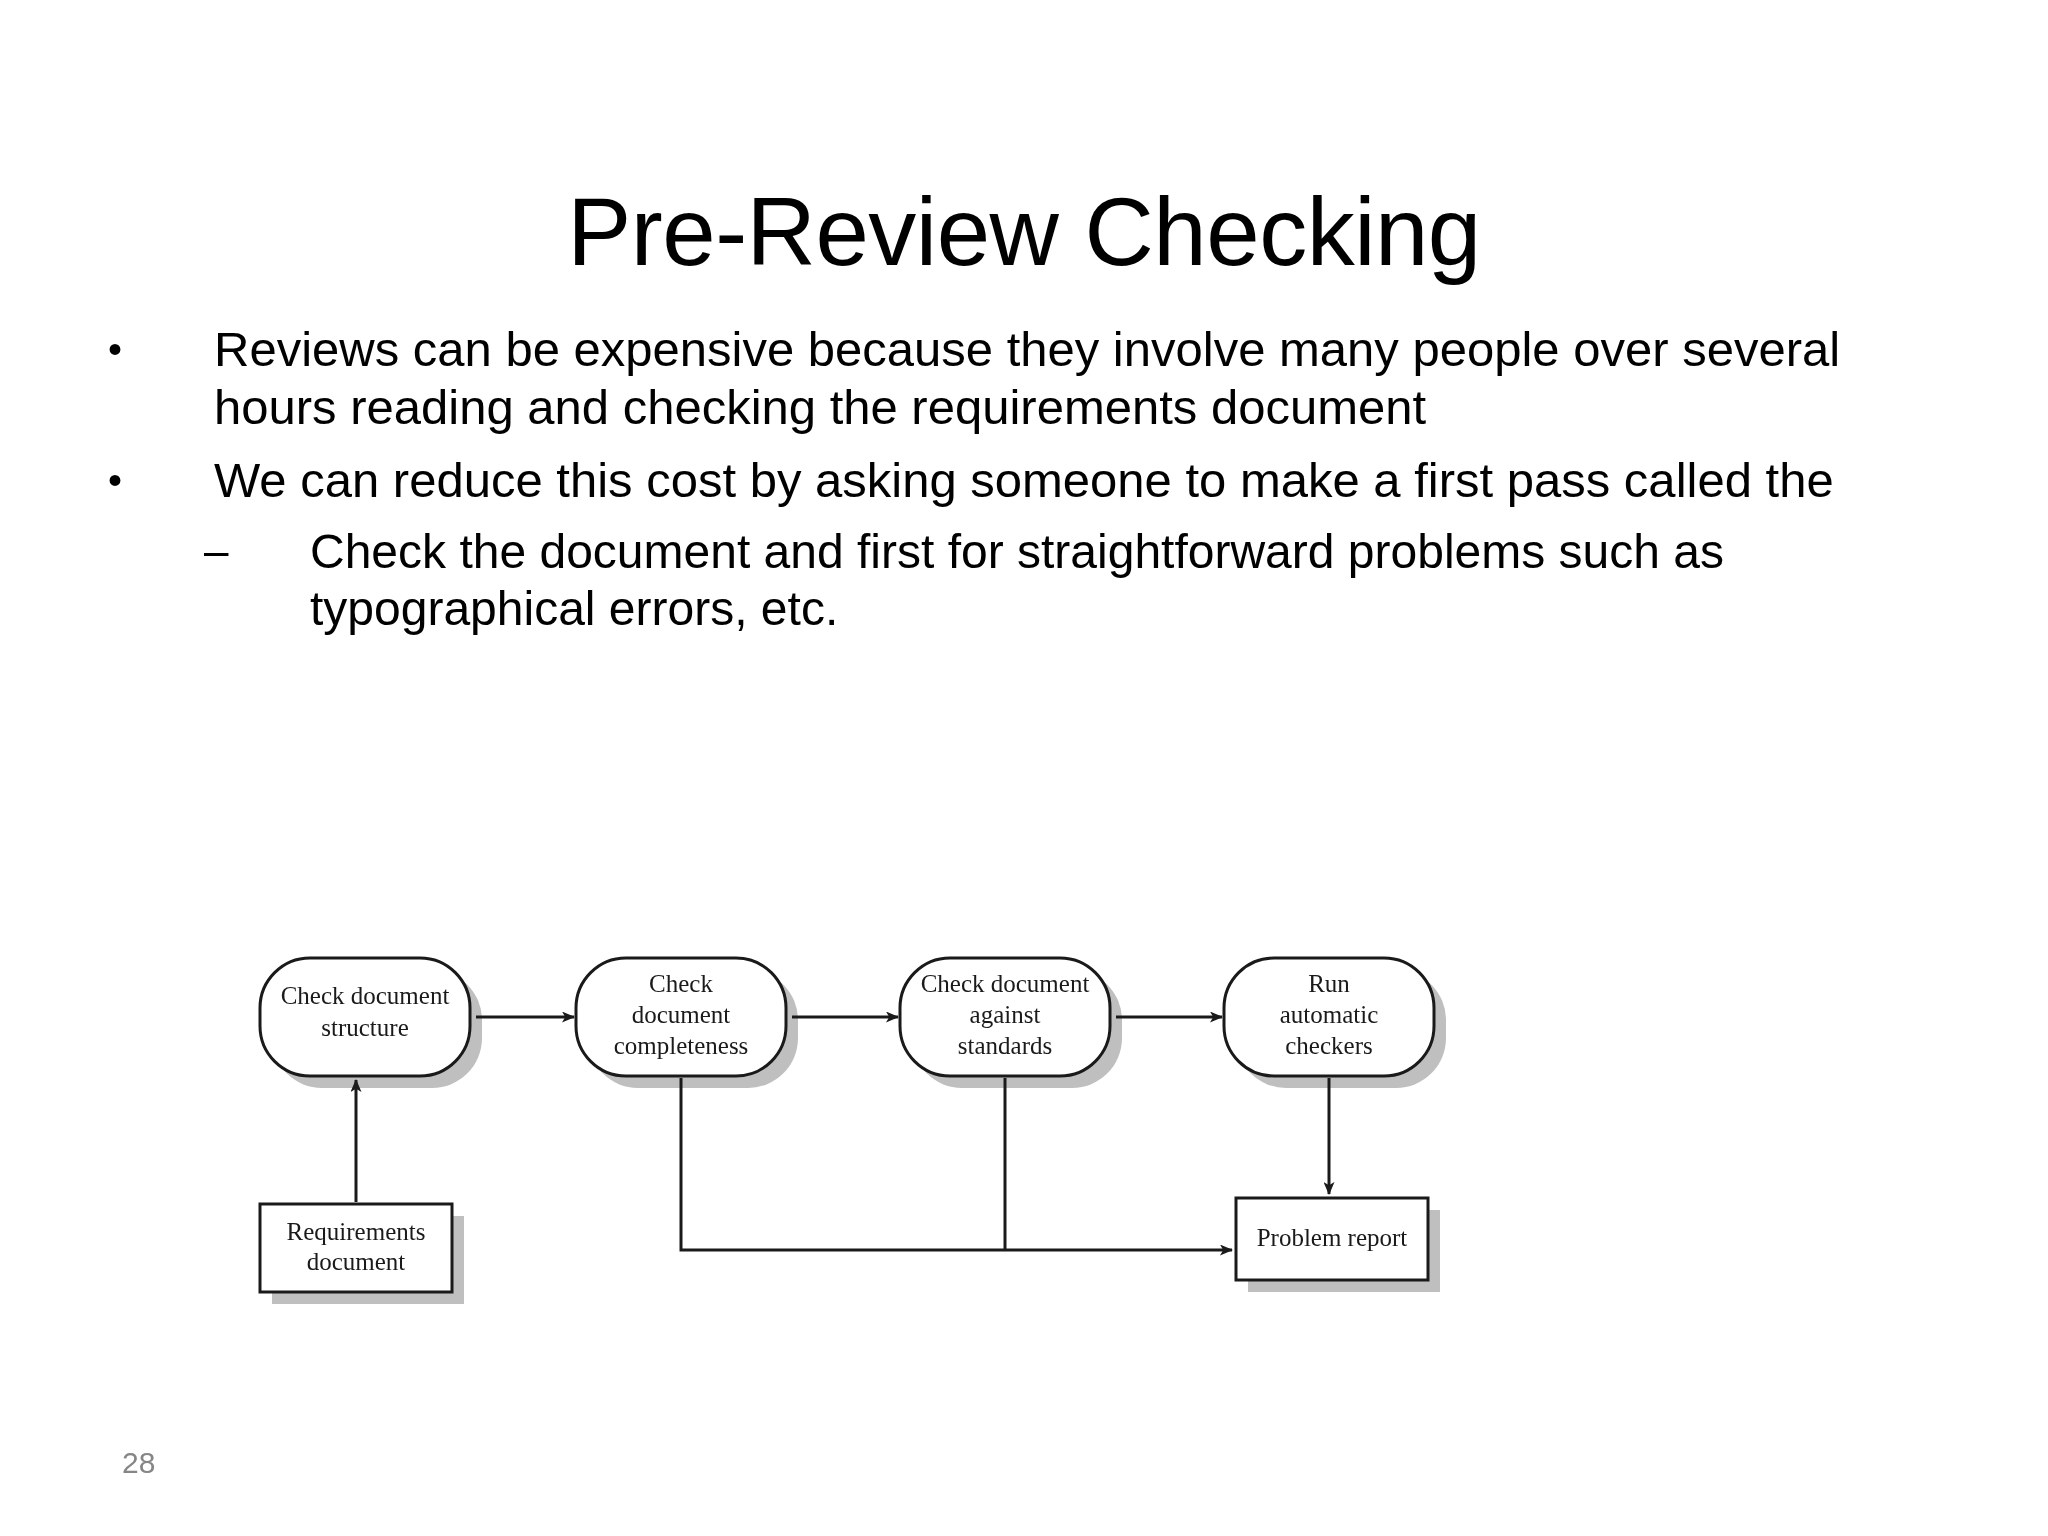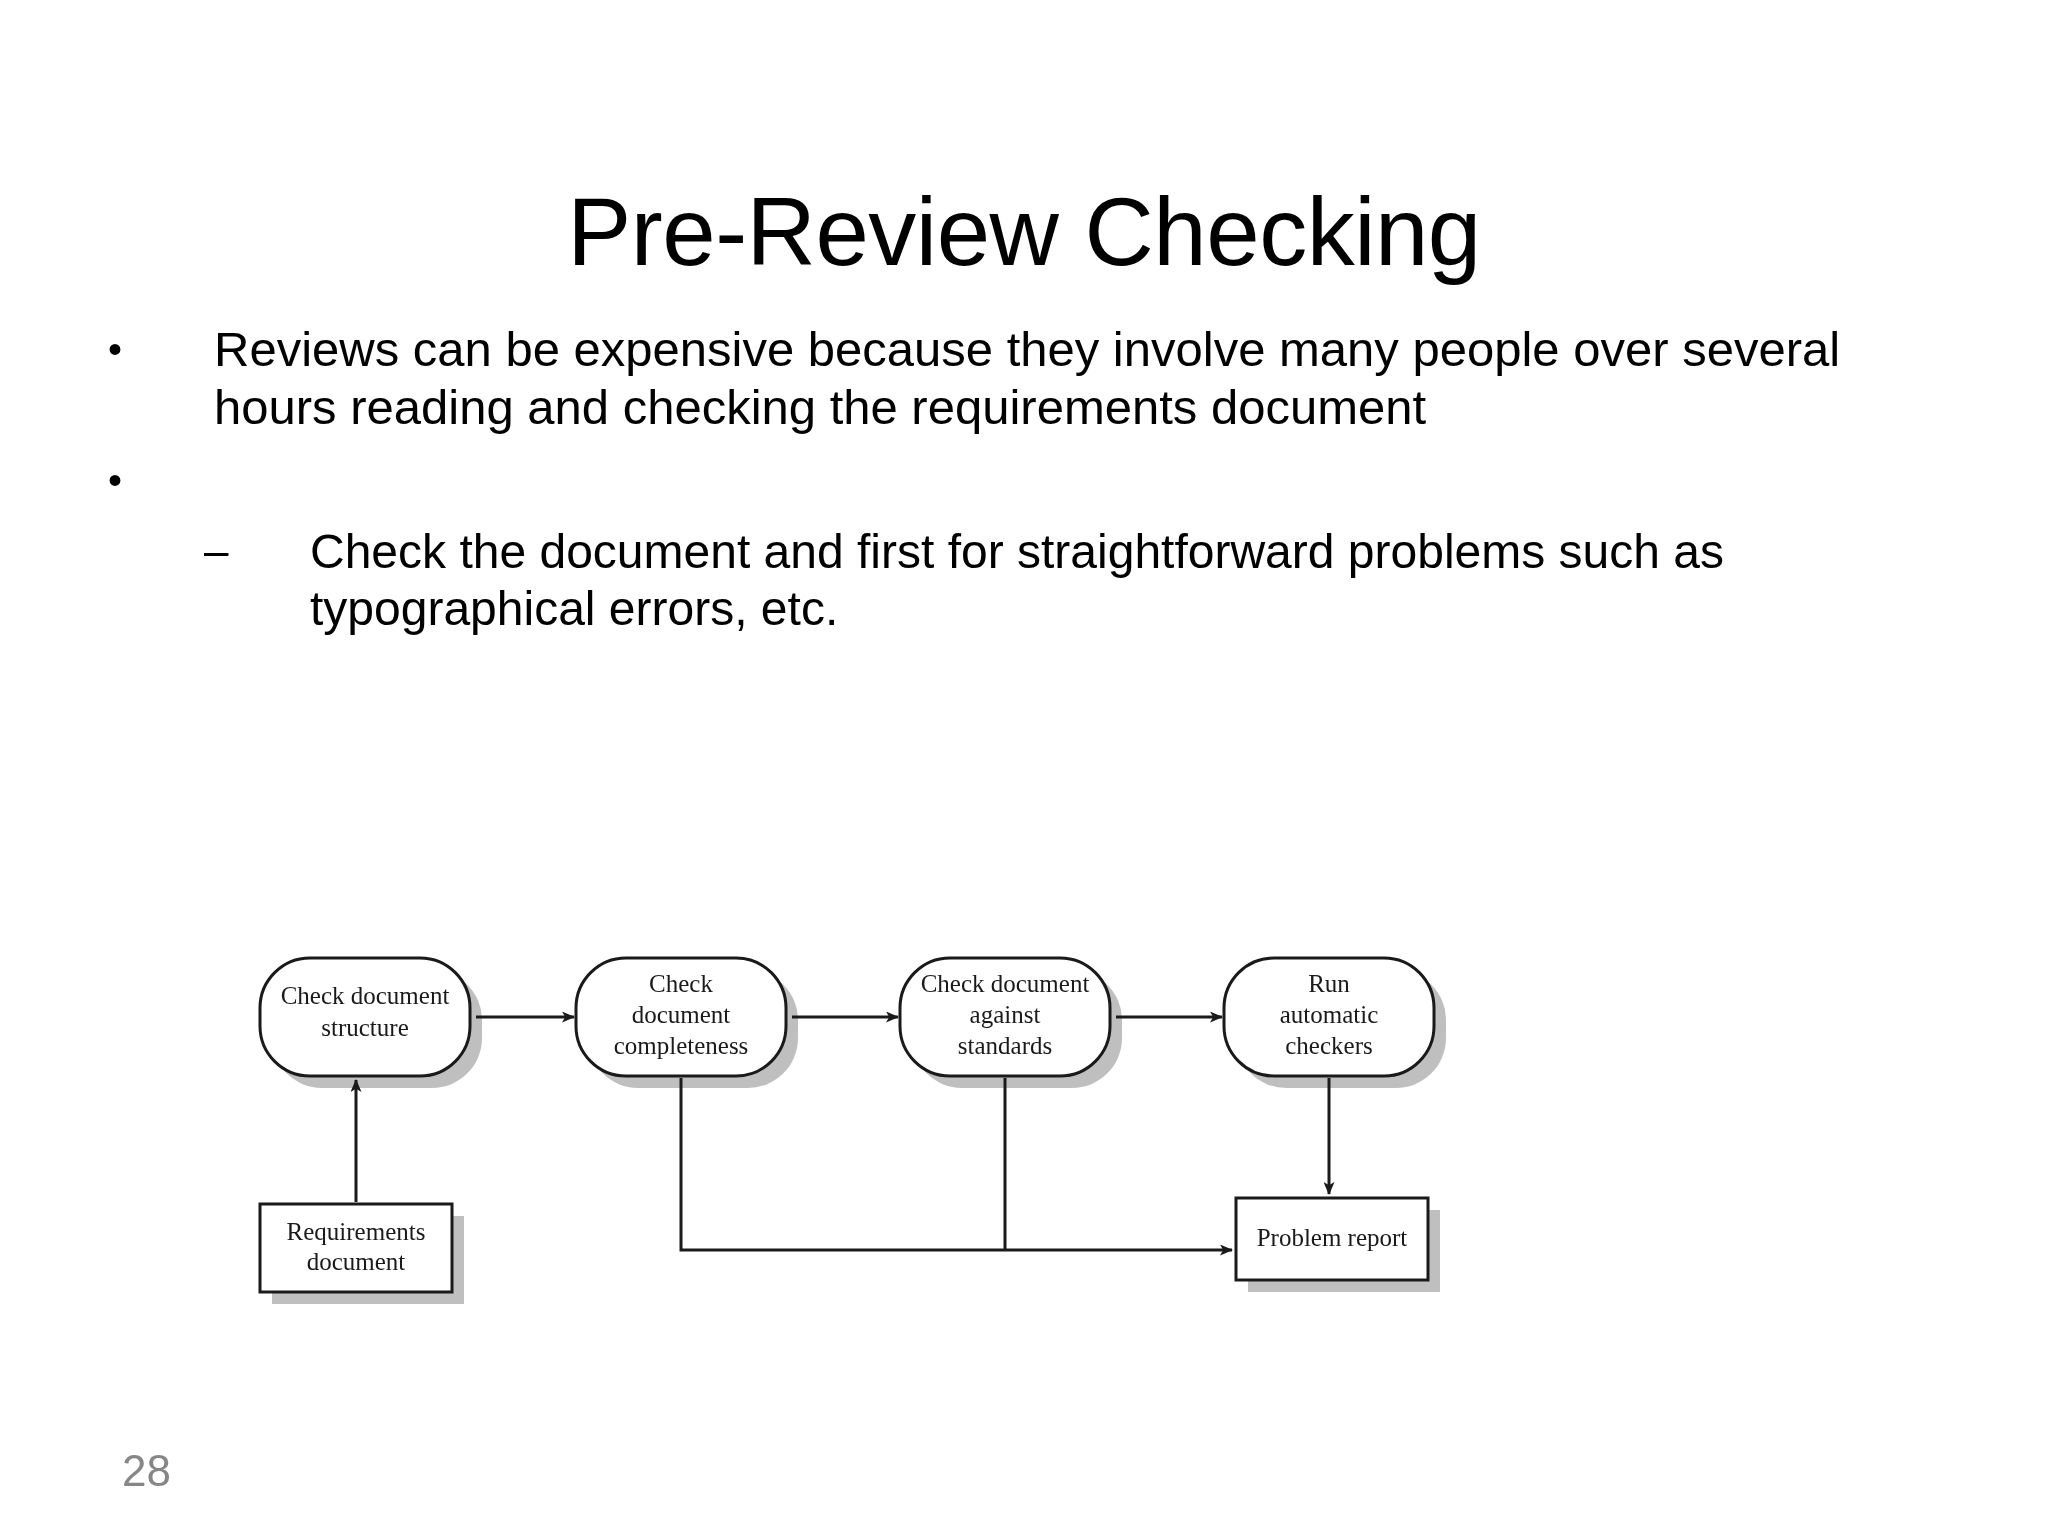--- a/index.html
+++ b/index.html
@@ -86,21 +86,21 @@
     font-size: 25px;
     fill: #1a1a1a;
     text-anchor: middle;
   }
 
   
   #page-number {
     position: absolute;
     left: 122px;
     top: 1446px;
-    font-size: 44px;
+    font-size: 30px;
     color: #868686;
   }
 </style>
 </head>
 <body>
 
 <div id="slide">
 
   <h1 id="slide-title">Pre-Review Checking</h1>
 
@@ -110,20 +110,21 @@
       <span class="bullet-mark">•</span>
       <span class="bullet-text">
         <span class="ln">Reviews can be expensive because they involve many people over several</span>
         <span class="ln">hours reading and checking the requirements document</span>
       </span>
     </div>
 
     <div class="bullet-row level1">
       <span class="bullet-mark">•</span>
       <span class="bullet-text">
+        <span class="ln">We can reduce this cost by asking someone to make a first pass called the</span>
       </span>
     </div>
 
     <div class="bullet-row level2">
       <span class="bullet-mark">–</span>
       <span class="bullet-text">
         <span class="ln">Check the document and first for straightforward problems such as</span>
         <span class="ln">typographical errors, etc.</span>
       </span>
     </div>

